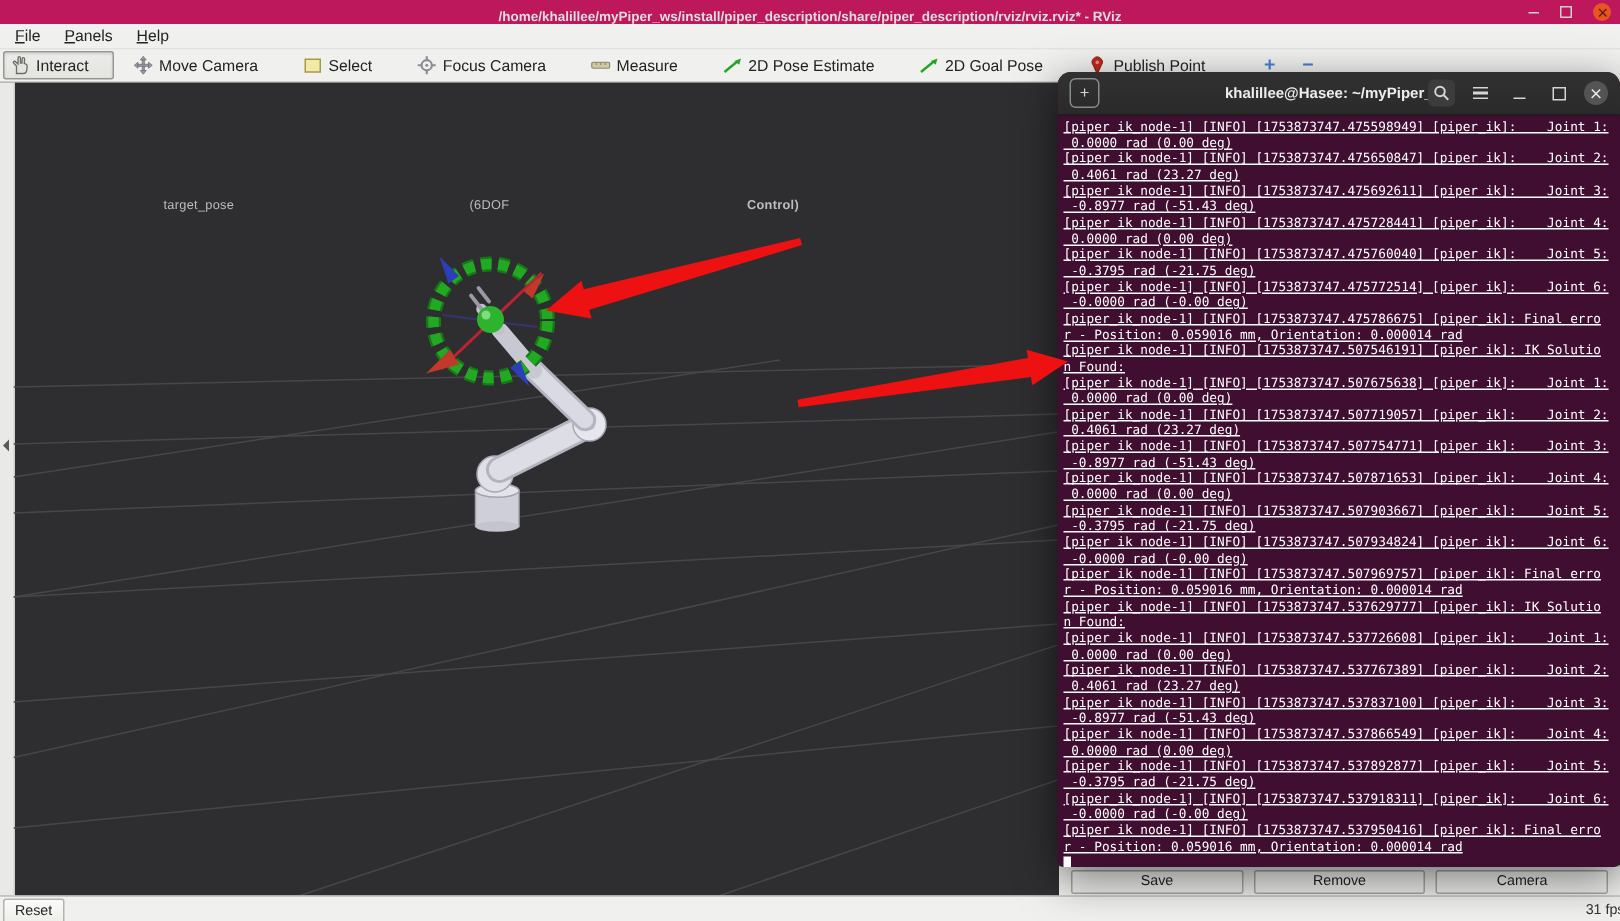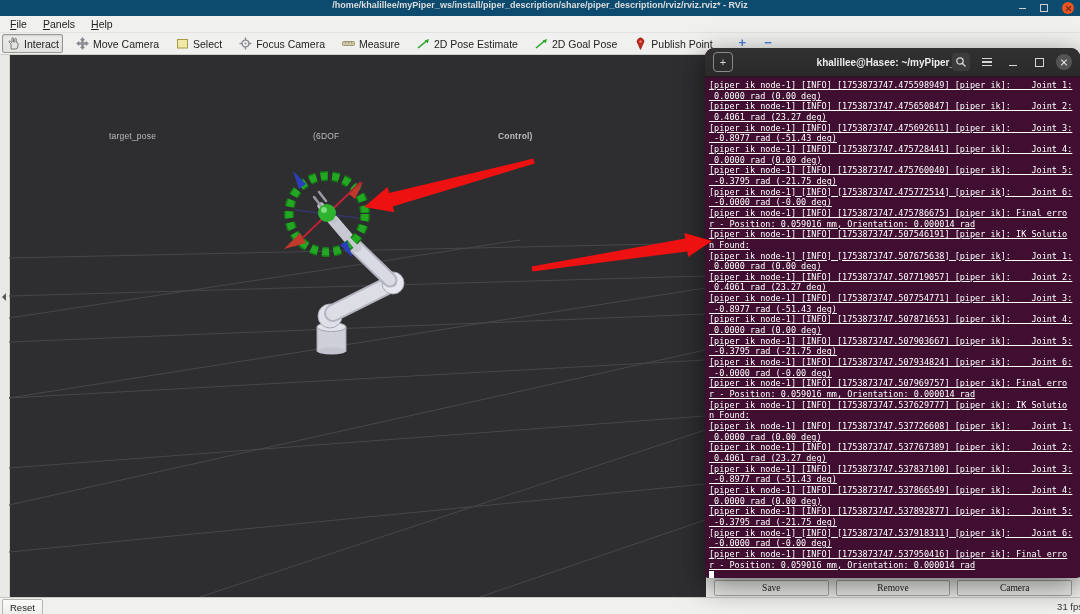--- a/index.html
+++ b/index.html
@@ -4,55 +4,55 @@
 <style>
   html,body{margin:0;padding:0;}
   body{
     width:1080px;height:614px;position:relative;overflow:hidden;
     font-family:"Liberation Sans",sans-serif;background:#f0f0ef;
     -webkit-font-smoothing:antialiased;
   }
   
   .titlebar{
     position:absolute;left:0;top:0;width:1080px;height:16px;
-    background:#0c4a6e;color:#ddd;display:flex;align-items:flex-start;justify-content:center;
+    background:#be185d;color:#ddd;display:flex;align-items:flex-end;justify-content:center;
     font-size:9px;font-weight:bold;
   }
   .titlebar .win-controls{position:absolute;right:6px;top:0;height:16px;display:flex;align-items:center;gap:14px;}
   .wc-min{width:7px;height:1px;background:#cfcfcf;}
   .wc-max{width:6px;height:6px;border:1px solid #cfcfcf;}
   .wc-close{width:12px;height:12px;border-radius:50%;background:#e95420;position:relative;}
   .wc-close:before,.wc-close:after{content:"";position:absolute;left:2.5px;top:5.5px;width:7px;height:1px;background:#5e2310;}
   .wc-close:before{transform:rotate(45deg);} .wc-close:after{transform:rotate(-45deg);}
   .menubar{
     position:absolute;left:0;top:16px;width:1080px;height:17px;background:#f0f0ef;
     display:flex;align-items:center;padding-left:10px;box-sizing:border-box;gap:16px;
     border-bottom:1px solid #e2e2e0;font-size:10.5px;color:#222;
   }
   .menu-item::first-letter{text-decoration:underline;}
   .toolbar{
     position:absolute;left:0;top:33px;width:1080px;height:22px;background:#f0f0ef;
     border-bottom:1px solid #cecec9;display:flex;align-items:center;padding-left:2px;box-sizing:border-box;
     font-size:10.5px;color:#222;
   }
-  .tool{display:flex;align-items:center;gap:4px;padding:2px 3px 2px 4px;margin-right:8px;border:1px solid transparent;border-radius:2px;}
+  .tool{display:flex;align-items:center;gap:4px;padding:2px 16px 2px 4px;margin-right:8px;border:1px solid transparent;border-radius:2px;}
   .tool.active{border:1px solid #979792;background:linear-gradient(#ececea,#e3e3e0);box-shadow:inset 0 1px 2px rgba(0,0,0,.12);}
   .tool .ticon{width:13px;height:13px;display:inline-block;}
   .tool-extra{font-size:13px;font-weight:bold;color:#4a7fd4;margin:0 10px;position:relative;top:-1px;}
   .tool-extra .dd{position:absolute;right:-7px;bottom:-3px;width:0;height:0;border-left:3px solid transparent;border-right:3px solid transparent;border-top:3px solid #777;}
   
   .mainarea{position:absolute;left:0;top:55px;width:1080px;height:571px;background:#2e2e30;}
   .left-strip{position:absolute;left:0;top:0;width:9px;height:542px;background:#e9e9e7;border-right:1px solid #cfcfcb;}
   .strip-handle{position:absolute;left:2px;top:238px;width:0;height:0;border-top:4px solid transparent;border-bottom:4px solid transparent;border-right:4px solid #5a5a57;}
   .vp-label{position:absolute;color:#bcbcbc;font-size:8.5px;letter-spacing:.2px;}
   .viewport-svg{position:absolute;left:9px;top:0;width:1071px;height:542px;}
   
   .views-strip{
     position:absolute;left:706px;top:522px;width:374px;height:20px;background:#f0f0ef;
-    border-top:1px solid #c9c9c5;display:flex;align-items:center;gap:7px;padding:0 8px;box-sizing:border-box;z-index:5;font-family:Liberation Serif, serif;
+    border-top:1px solid #c9c9c5;display:flex;align-items:center;gap:7px;padding:0 8px;box-sizing:border-box;z-index:5;
   }
   .views-strip .vbtn{
     flex:1;height:14px;font-size:9.5px;color:#222;text-align:center;line-height:14px;
     background:linear-gradient(#fdfdfc,#efefec);border:1px solid #a9a9a4;border-radius:2px;
   }
   
   .statusbar{
     position:absolute;left:0;top:597px;width:1080px;height:17px;background:#f0f0ef;
     border-top:1px solid #c9c9c5;font-size:9.5px;color:#333;overflow:hidden;
   }

